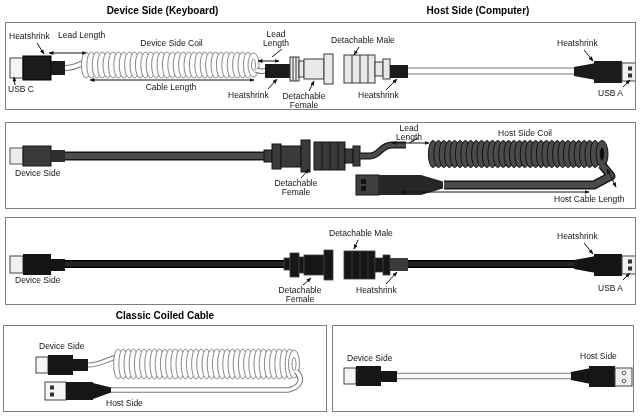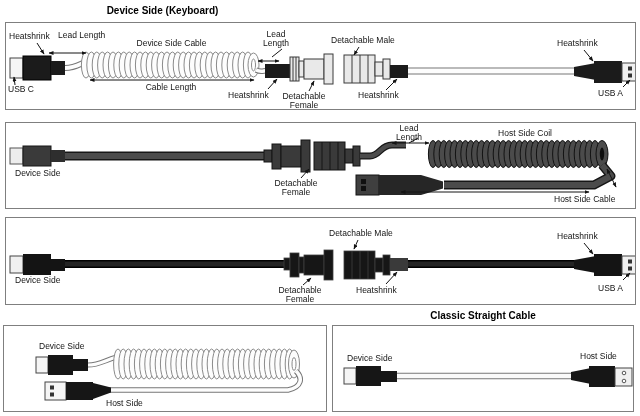--- a/index.html
+++ b/index.html
@@ -11,20 +11,21 @@
   .lbl{position:absolute;font-size:8.5px;line-height:1.08;color:#141414;}
   .nw{white-space:nowrap;}
   .c{text-align:center;}
 </style>
 </head>
 <body>
 
 <div class="page">
 
   <span class="ptitle" style="left:5px;top:5px;width:315px;">Device Side (Keyboard)</span>
+  <span class="ptitle" style="left:320px;top:5px;width:316px;">Host Side (Computer)</span>
 
   <section class="panel" style="left:5px;top:22px;width:631px;height:88px;">
     <svg width="629" height="86" viewBox="0 0 629 86">
       <defs>
         <marker id="e1" markerUnits="userSpaceOnUse" markerWidth="6" markerHeight="5" refX="4.5" refY="2" orient="auto">
             <path d="M0,0 L5,2 L0,4 Z" fill="#141414"></path>
           </marker>
         <marker id="s1" markerUnits="userSpaceOnUse" markerWidth="6" markerHeight="5" refX="0.5" refY="2" orient="auto">
             <path d="M5,0 L0,2 L5,4 Z" fill="#141414"></path>
           </marker>
@@ -125,21 +126,21 @@
         <line x1="262" y1="66" x2="271" y2="56" marker-end="url(#e1)"></line>
         <line x1="303" y1="68" x2="308" y2="58" marker-end="url(#e1)"></line>
         <line x1="353" y1="24" x2="348" y2="32" marker-end="url(#e1)"></line>
         <line x1="380" y1="67" x2="391" y2="56" marker-end="url(#e1)"></line>
         <line x1="578" y1="27" x2="587" y2="38" marker-end="url(#e1)"></line>
         <line x1="617" y1="64" x2="624" y2="57" marker-end="url(#e1)"></line>
       </g>
     </svg>
     <span class="lbl nw" style="left:3px;top:9px;">Heatshrink</span>
     <span class="lbl nw" style="left:52px;top:8px;">Lead Length</span>
-    <span class="lbl c" style="left:118px;top:16px;width:95px;">Device Side Cable</span>
+    <span class="lbl c" style="left:118px;top:16px;width:95px;">Device Side Coil</span>
     <span class="lbl c" style="left:120px;top:60px;width:90px;">Cable Length</span>
     <span class="lbl nw" style="left:2px;top:62px;">USB C</span>
     <span class="lbl nw" style="left:222px;top:68px;">Heatshrink</span>
     <span class="lbl c" style="left:272px;top:69px;width:52px;">Detachable Female</span>
     <span class="lbl c" style="left:252px;top:7px;width:36px;">Lead Length</span>
     <span class="lbl nw" style="left:325px;top:13px;">Detachable Male</span>
     <span class="lbl nw" style="left:352px;top:68px;">Heatshrink</span>
     <span class="lbl nw" style="left:551px;top:16px;">Heatshrink</span>
     <span class="lbl nw" style="left:592px;top:66px;">USB A</span>
   </section>
@@ -232,21 +233,21 @@
         <line x1="412" y1="15" x2="403" y2="20"></line>
         <line x1="295" y1="55" x2="303" y2="46" marker-end="url(#e2)"></line>
         <line x1="395" y1="69" x2="583" y2="69" marker-start="url(#s2)" marker-end="url(#e2)"></line>
         <line x1="601" y1="46" x2="610" y2="64" marker-start="url(#s2)" marker-end="url(#e2)"></line>
       </g>
     </svg>
     <span class="lbl nw" style="left:9px;top:46px;">Device Side</span>
     <span class="lbl c" style="left:262px;top:56px;width:56px;">Detachable Female</span>
     <span class="lbl c" style="left:385px;top:1px;width:36px;">Lead Length</span>
     <span class="lbl c" style="left:464px;top:6px;width:110px;text-align:center;">Host Side Coil</span>
-    <span class="lbl nw" style="left:548px;top:72px;">Host Side Cable</span>
+    <span class="lbl nw" style="left:548px;top:72px;">Host Cable Length</span>
   </section>
 
   <section class="panel" style="left:5px;top:217px;width:631px;height:88px;">
     <svg width="629" height="86" viewBox="0 0 629 86">
       <defs>
         <marker id="e3" markerUnits="userSpaceOnUse" markerWidth="6" markerHeight="5" refX="4.5" refY="2" orient="auto">
             <path d="M0,0 L5,2 L0,4 Z" fill="#141414"></path>
           </marker>
       </defs>
       <g>
@@ -294,21 +295,21 @@
       </g>
     </svg>
     <span class="lbl nw" style="left:9px;top:58px;">Device Side</span>
     <span class="lbl nw" style="left:323px;top:11px;">Detachable Male</span>
     <span class="lbl c" style="left:268px;top:68px;width:52px;">Detachable Female</span>
     <span class="lbl nw" style="left:350px;top:68px;">Heatshrink</span>
     <span class="lbl nw" style="left:551px;top:14px;">Heatshrink</span>
     <span class="lbl nw" style="left:592px;top:66px;">USB A</span>
   </section>
 
-  <span class="ptitle" style="left:332px;top:310px;width:302px;">Classic Straight Cable</span>
+  <span class="ptitle" style="left:3px;top:310px;width:324px;">Classic Coiled Cable</span>
 
   <section class="panel" style="left:3px;top:325px;width:324px;height:87px;">
     <svg width="322" height="85" viewBox="0 0 322 85">
       <g>
         <rect x="32" y="31" width="12" height="16" fill="#f5f5f5" stroke="#444"></rect>
         <rect x="44" y="29" width="25" height="20" fill="#161616"></rect>
         <rect x="69" y="33" width="15" height="12" fill="#161616"></rect>
       </g>
       <g>
         <path d="M84,39 C96,39 101,34 113,31" fill="none" stroke="#777" stroke-width="5"></path>

